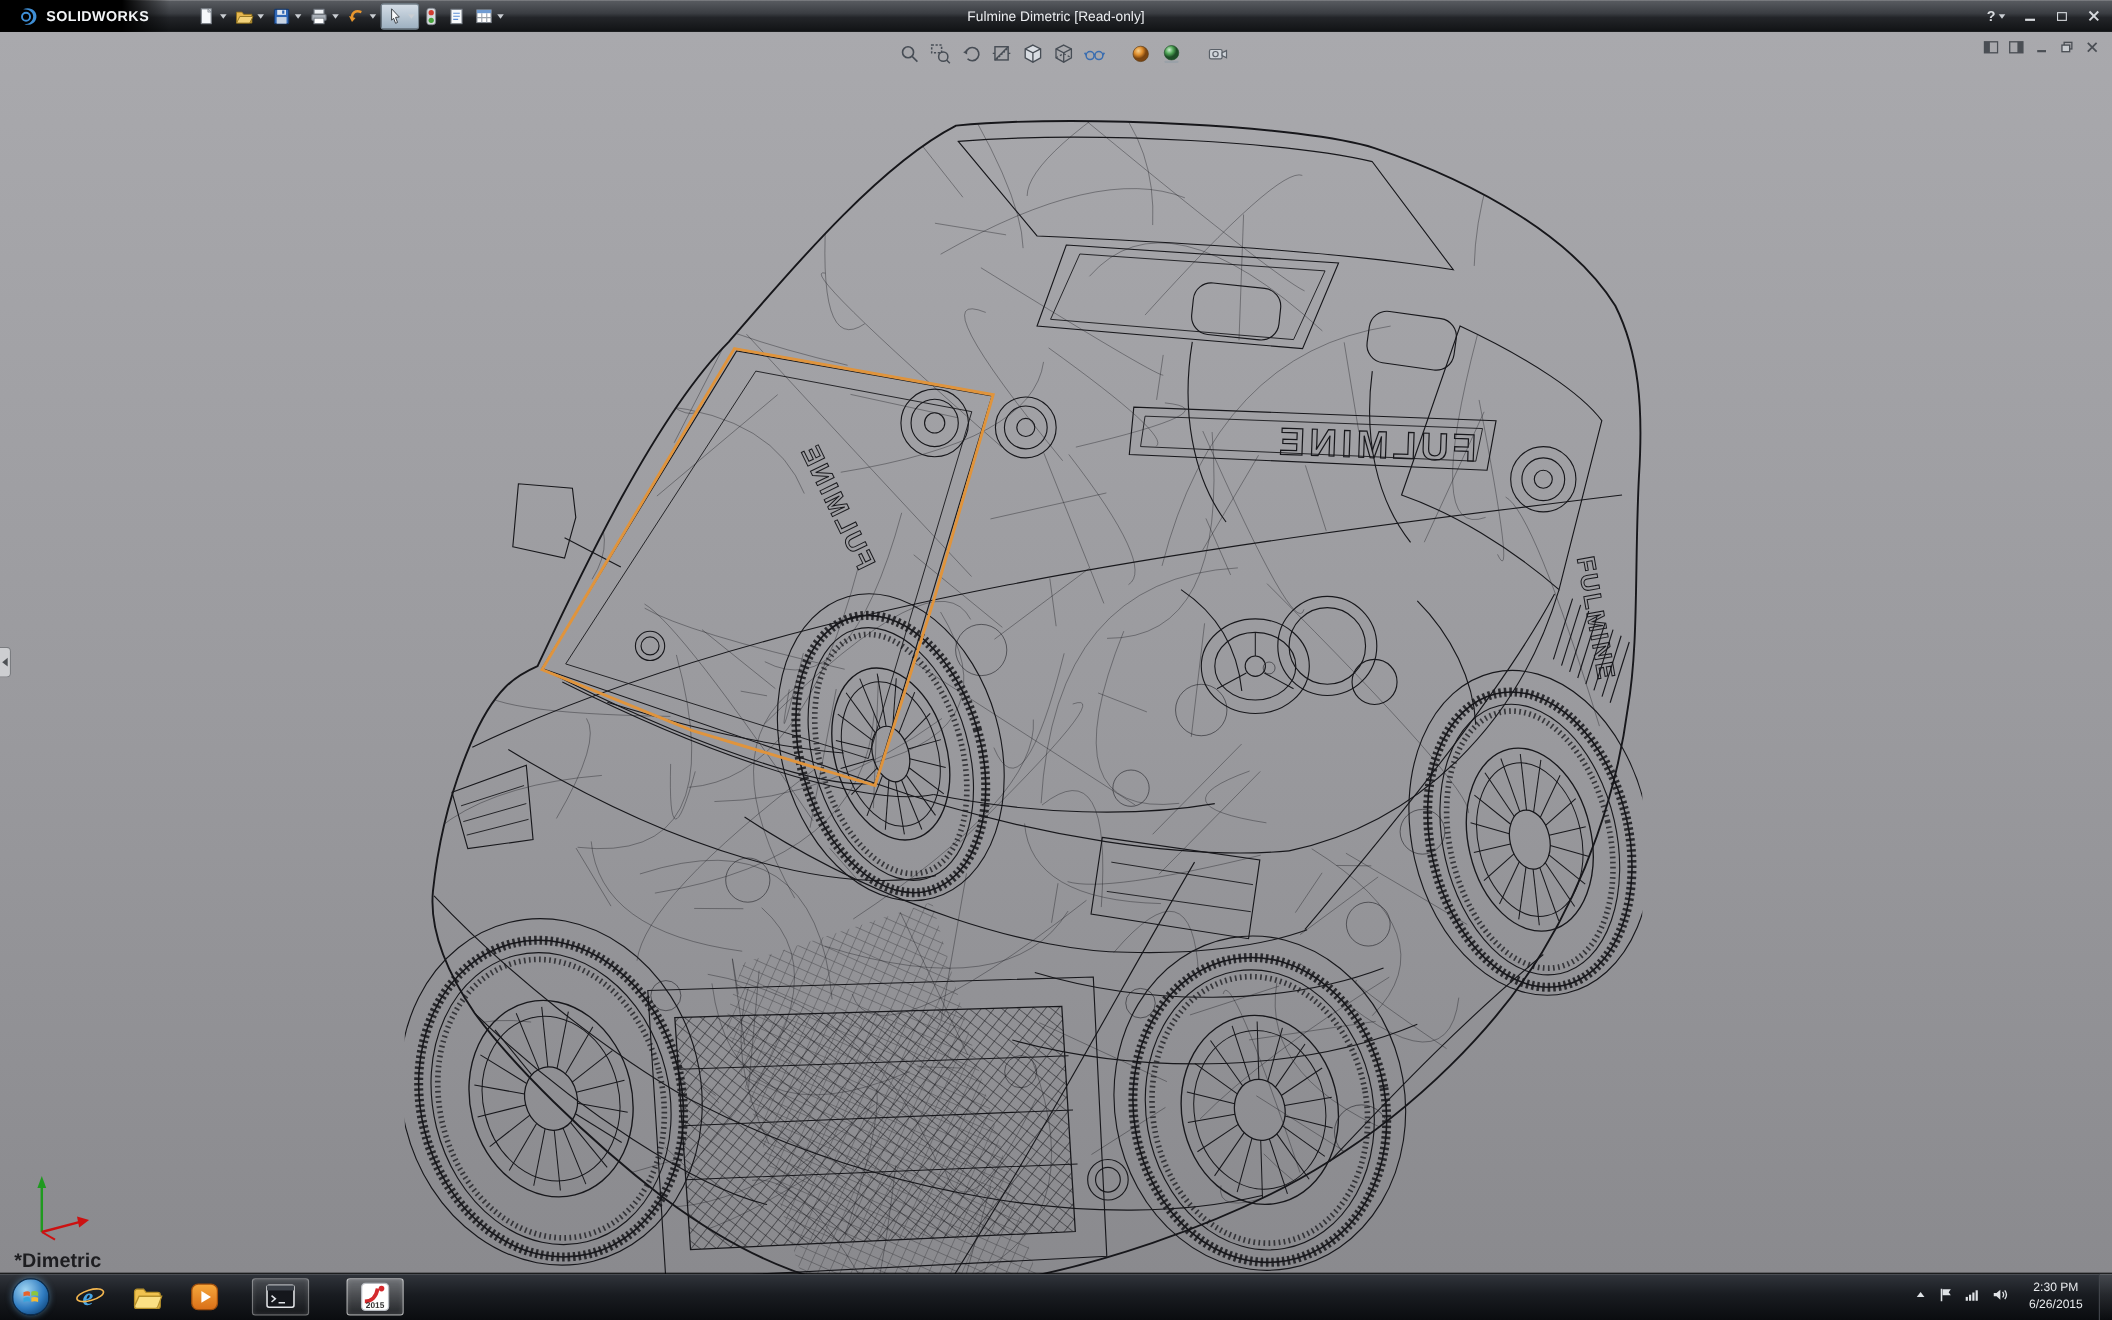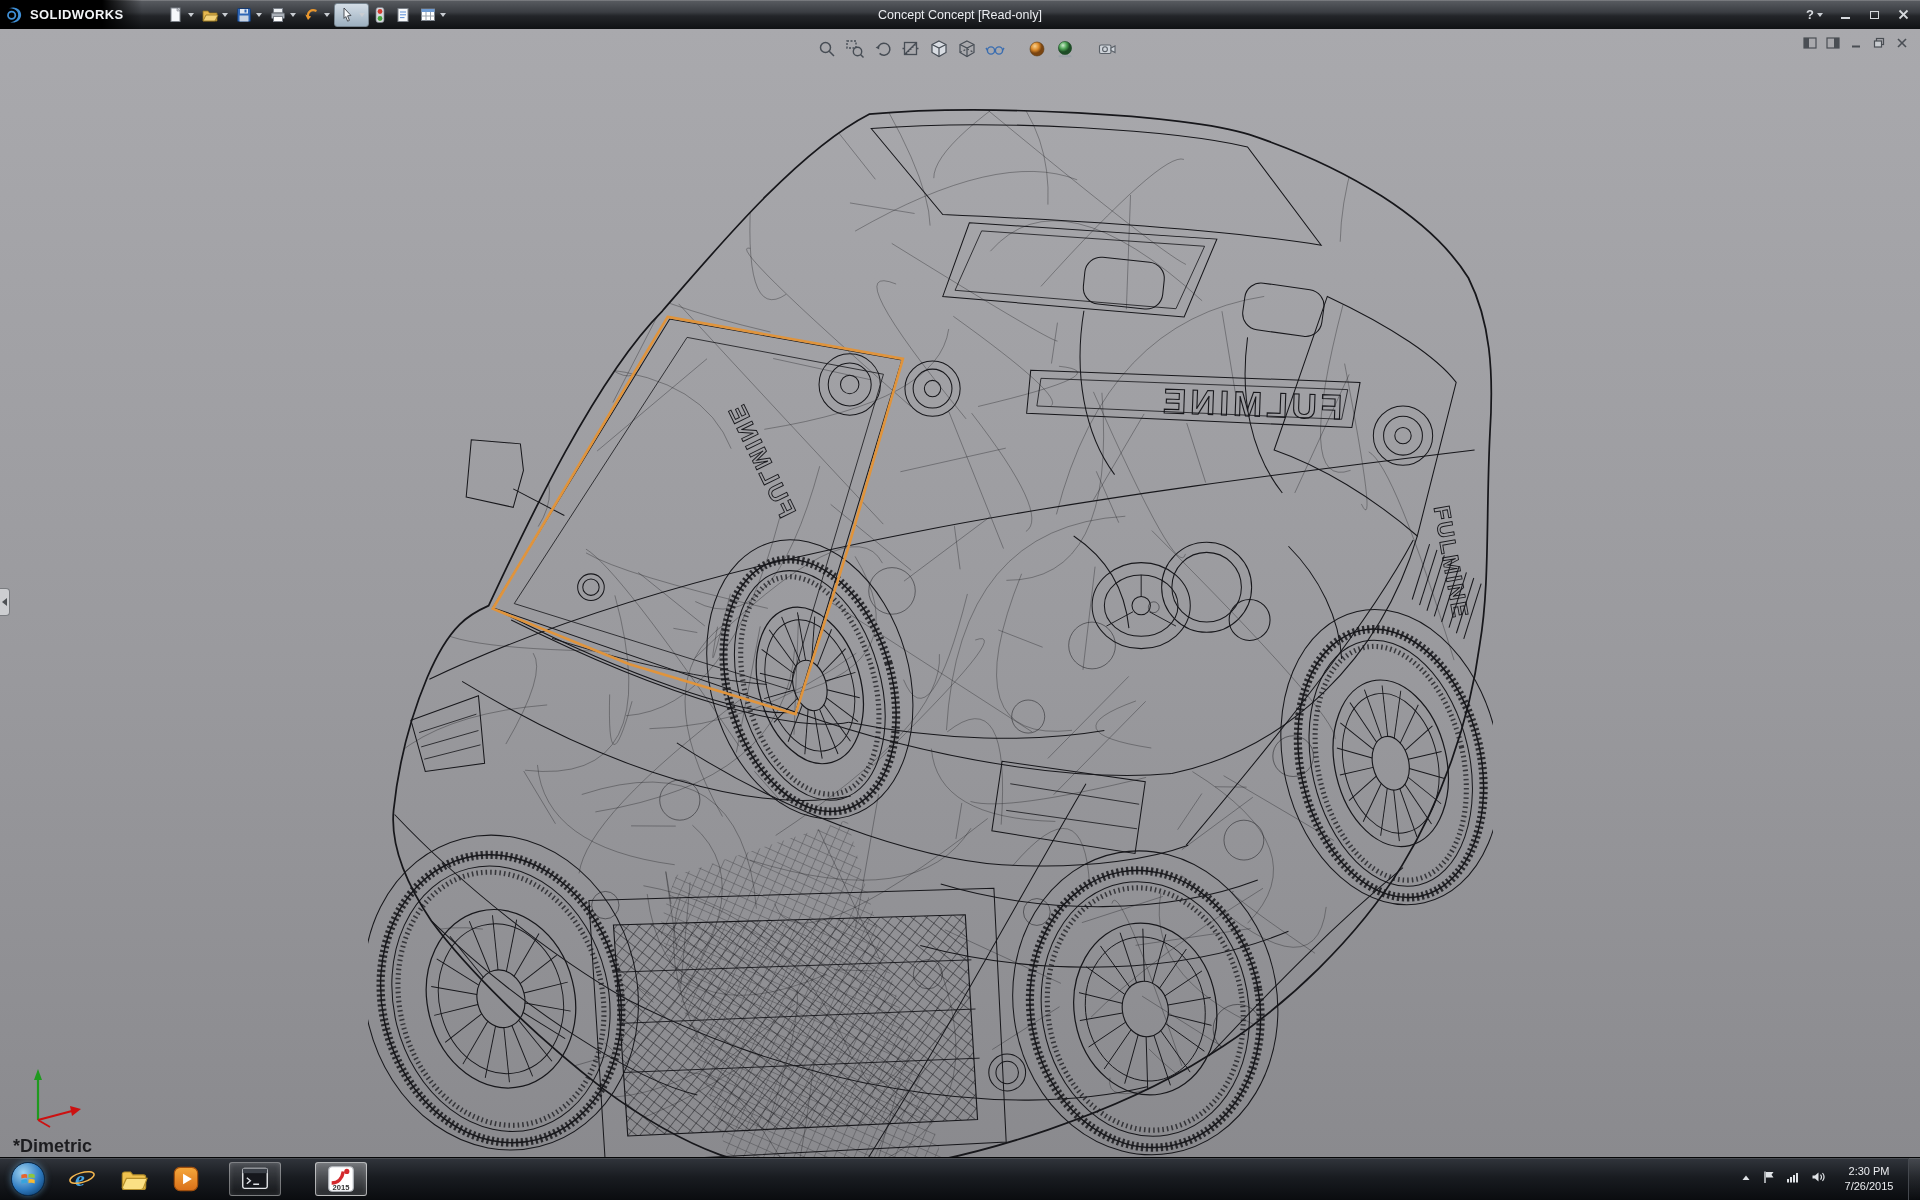--- a/index.html
+++ b/index.html
@@ -1,21 +1,21 @@
 <!DOCTYPE html>
 <html><head>
 <meta charset="utf-8">
 <style>
   *{box-sizing:border-box;margin:0;padding:0}
   html,body{width:1920px;height:1200px;overflow:hidden;font-family:"Liberation Sans","DejaVu Sans",sans-serif;background:#909093}
 
   
   .titlebar{position:absolute;top:0;left:0;right:0;height:29px;z-index:40;display:flex;align-items:center;
     background:linear-gradient(#5a5d62,#3a3d42 42%,#232529 55%,#101214);box-shadow:inset 0 1px 0 rgba(255,255,255,.18)}
-  .brand-block{height:100%;display:flex;align-items:center;gap:6px;padding:0 18px 0 4px;
+  .brand-block{height:100%;display:flex;align-items:center;gap:6px;padding:0 18px 0 16px;
     background:linear-gradient(90deg,#000 72%,rgba(0,0,0,0));}
   .brand-text{color:#f2f4f6;font-weight:bold;font-size:13px;letter-spacing:.4px}
   .tb-icons{display:flex;align-items:center;gap:1px;margin-left:22px;z-index:2}
   .tbtn{height:24px;display:flex;align-items:center;padding:0 3px;border-radius:3px}
   .tbtn.active{background:linear-gradient(#d4dde6,#9db0c0);border:1px solid #76848f}
   .caret{width:0;height:0;border-left:3.5px solid transparent;border-right:3.5px solid transparent;border-top:4px solid #c9cdd2;margin-left:3px}
   .title-center{position:absolute;left:0;right:0;top:0;height:29px;display:flex;align-items:center;justify-content:center;
     color:#eceef1;font-size:12.5px;pointer-events:none}
   .win-controls{position:absolute;right:10px;top:0;height:29px;display:flex;align-items:center;gap:15px;z-index:3}
   .helpbtn{display:flex;align-items:center;color:#d9dce0;font-size:13px;font-weight:bold}
@@ -133,21 +133,21 @@
         <rect x="2.5" y="3" width="13" height="11.5" fill="#fff" stroke="#7c828a"></rect>
         <rect x="2.5" y="3" width="13" height="3" fill="#6f9bd2"></rect>
         <line x1="7" y1="6" x2="7" y2="14.5" stroke="#9aa2ab"></line>
         <line x1="11.5" y1="6" x2="11.5" y2="14.5" stroke="#9aa2ab"></line>
         <line x1="2.5" y1="10" x2="15.5" y2="10" stroke="#9aa2ab"></line>
       </svg>
         <span class="caret"></span>
     </div>
   </div>
 
-  <div class="title-center">Concept Concept [Read-only]</div>
+  <div class="title-center">Fulmine Dimetric [Read-only]</div>
 
   <div class="win-controls">
     <div class="helpbtn">
       <span>?</span>
       <span class="caret"></span>
     </div>
     <div class="wc">
         <span class="g-min"></span>
       </div>
     <div class="wc">
@@ -734,17 +734,17 @@
       </svg>
     </div>
     <div>
       <svg width="15" height="14" viewBox="0 0 15 14">
         <path d="M1.5 5.5 h2.5 L7.5 2.5 v9 L4 8.5 H1.5 Z" fill="#dfe2e6"></path>
         <path d="M9.5 4.5 a4 4 0 0 1 0 5 M11.5 3 a6.5 6.5 0 0 1 0 8" stroke="#dfe2e6" stroke-width="1.2" fill="none"></path>
       </svg>
     </div>
     <div class="clock">
       <div>2:30 PM</div>
-      <div>7/26/2015</div>
+      <div>6/26/2015</div>
     </div>
   </div>
   <div class="show-desktop"></div>
 </footer>
 
 </body></html>

